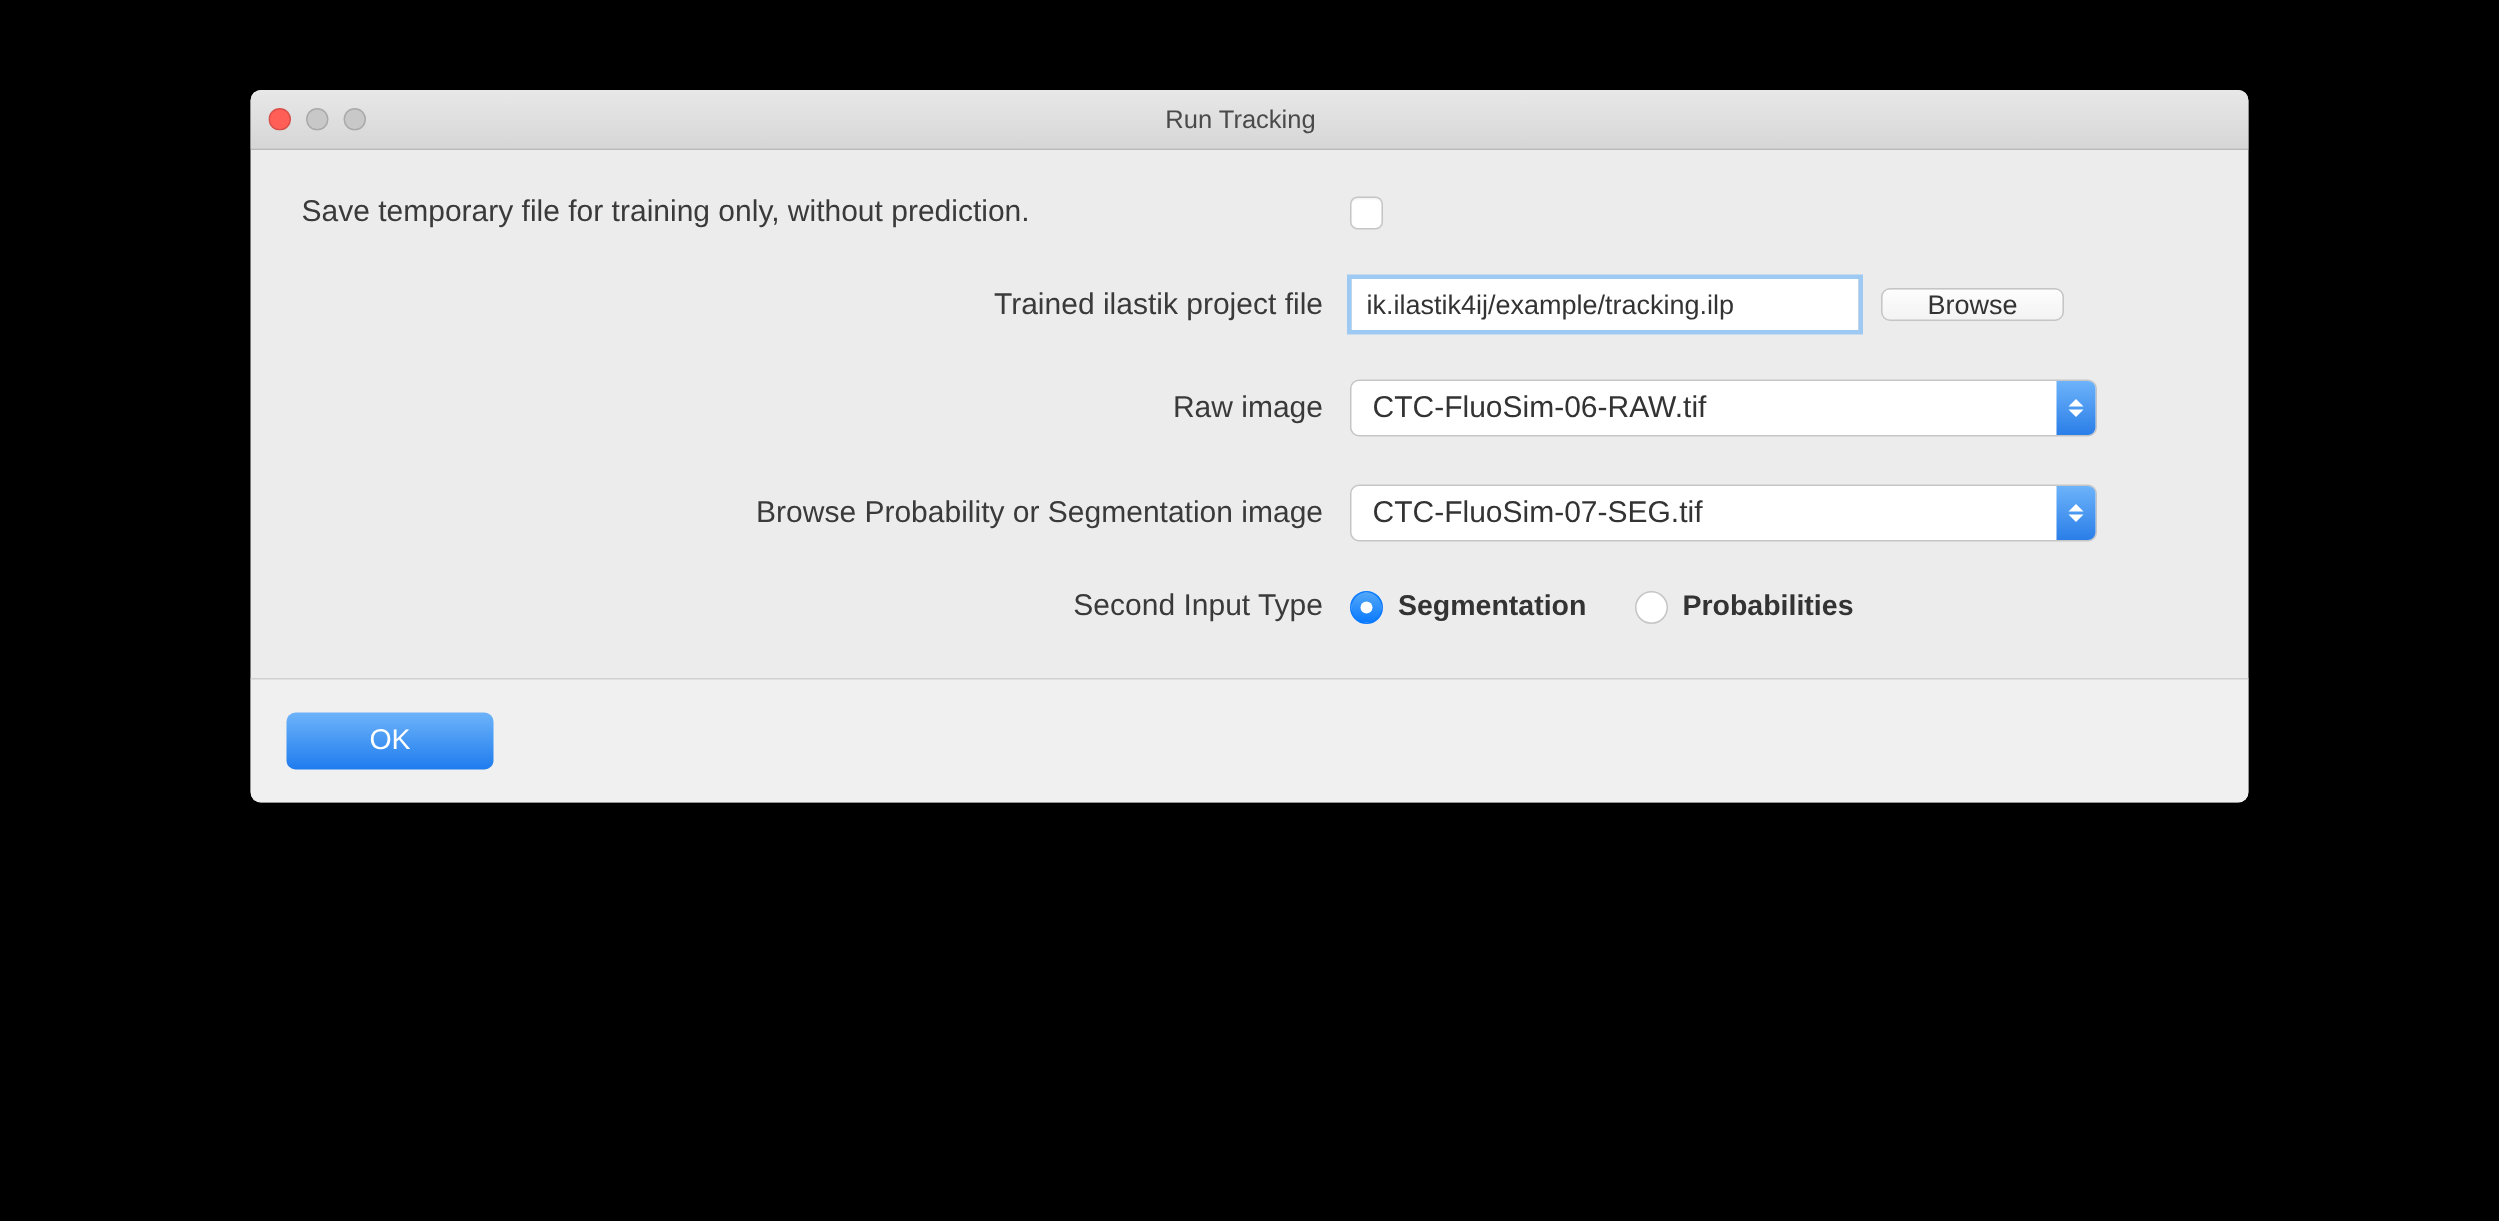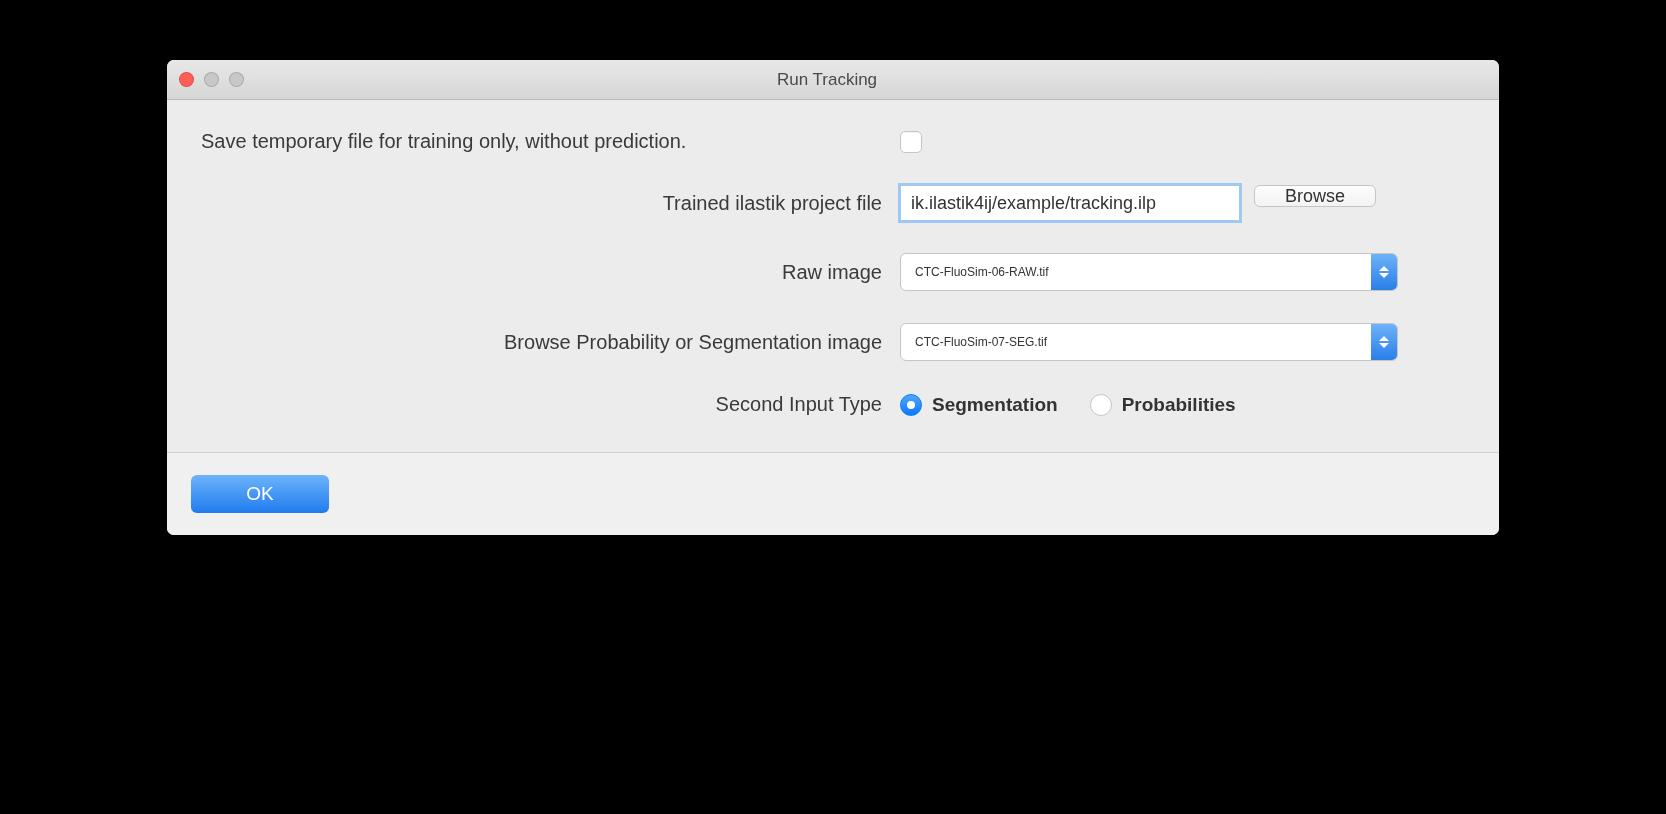--- a/index.html
+++ b/index.html
@@ -87,21 +87,21 @@
     }
     
     .form-label-first {
       text-align: left;
       padding-left: 14px;
     }
     
     .form-control {
       flex: 1;
       display: flex;
-      align-items: flex-start;
+      align-items: center;
       gap: 14px;
     }
     
     .checkbox {
       width: 22px;
       height: 22px;
       background: #fff;
       border: 1px solid #c5c5c5;
       border-radius: 5px;
       box-shadow: inset 0 1px 1px rgba(0,0,0,0.05);
@@ -138,21 +138,21 @@
       width: 498px;
     }
     
     .select {
       width: 100%;
       height: 38px;
       background: #fff;
       border: 1px solid #c5c5c5;
       border-radius: 6px;
       padding: 0 40px 0 14px;
-      font-size: 12px;
+      font-size: 20px;
       color: #333;
       display: flex;
       align-items: center;
       cursor: pointer;
     }
     
     .select-arrows {
       position: absolute;
       right: 1px;
       top: 1px;

